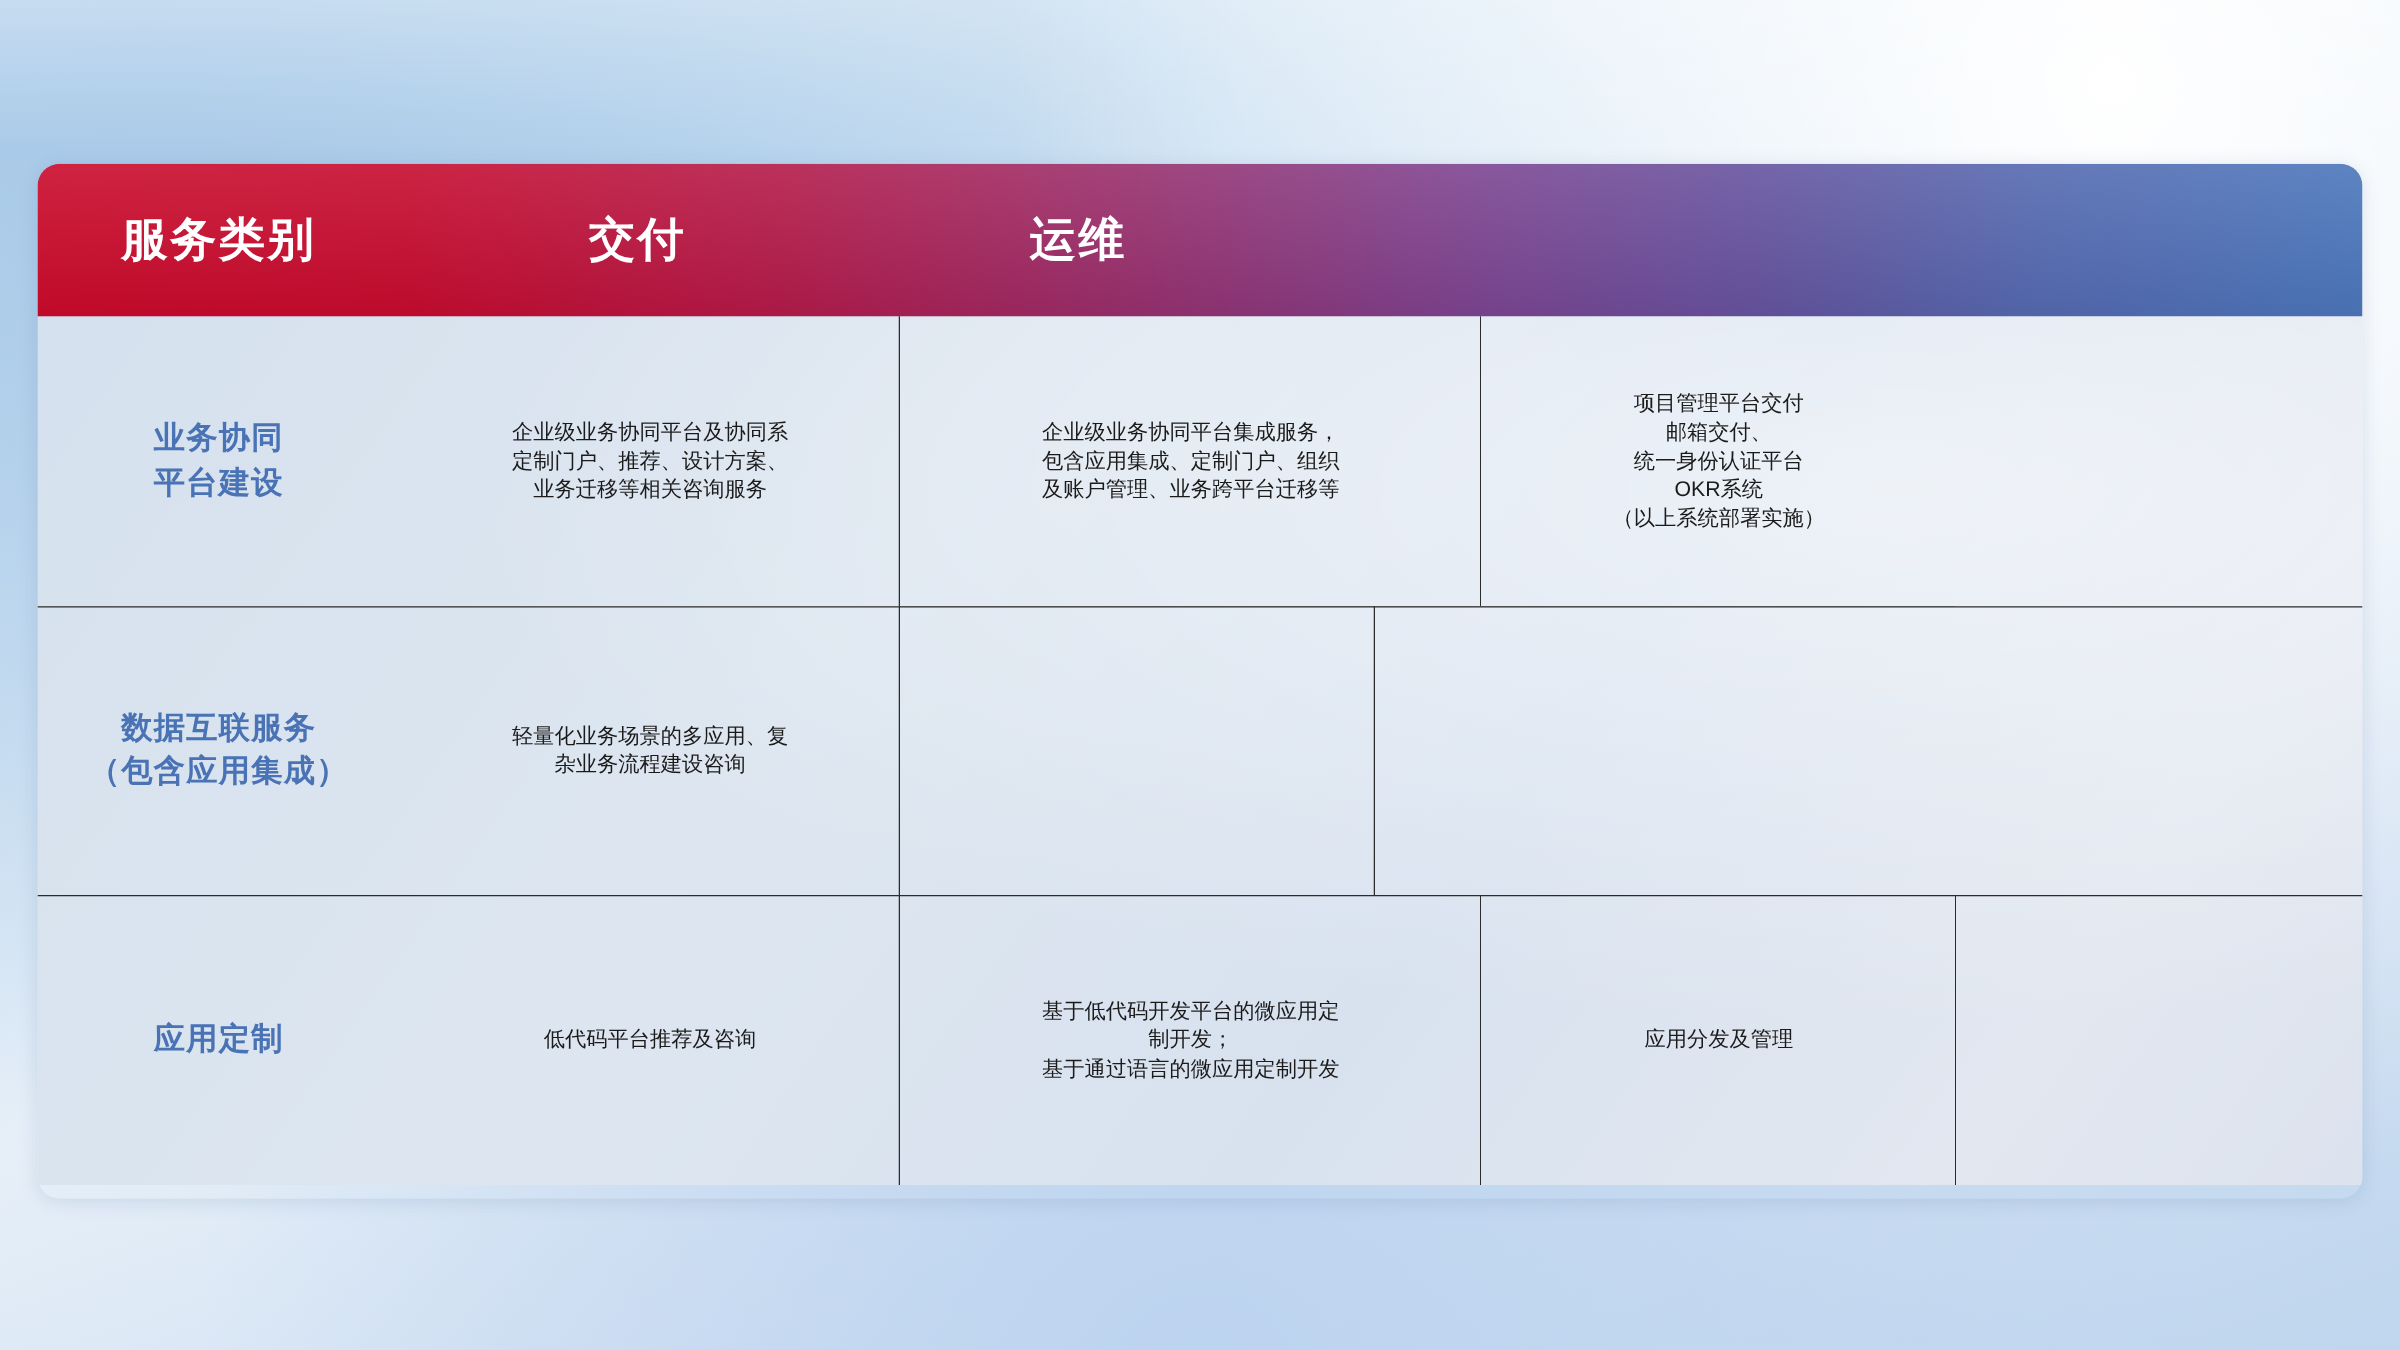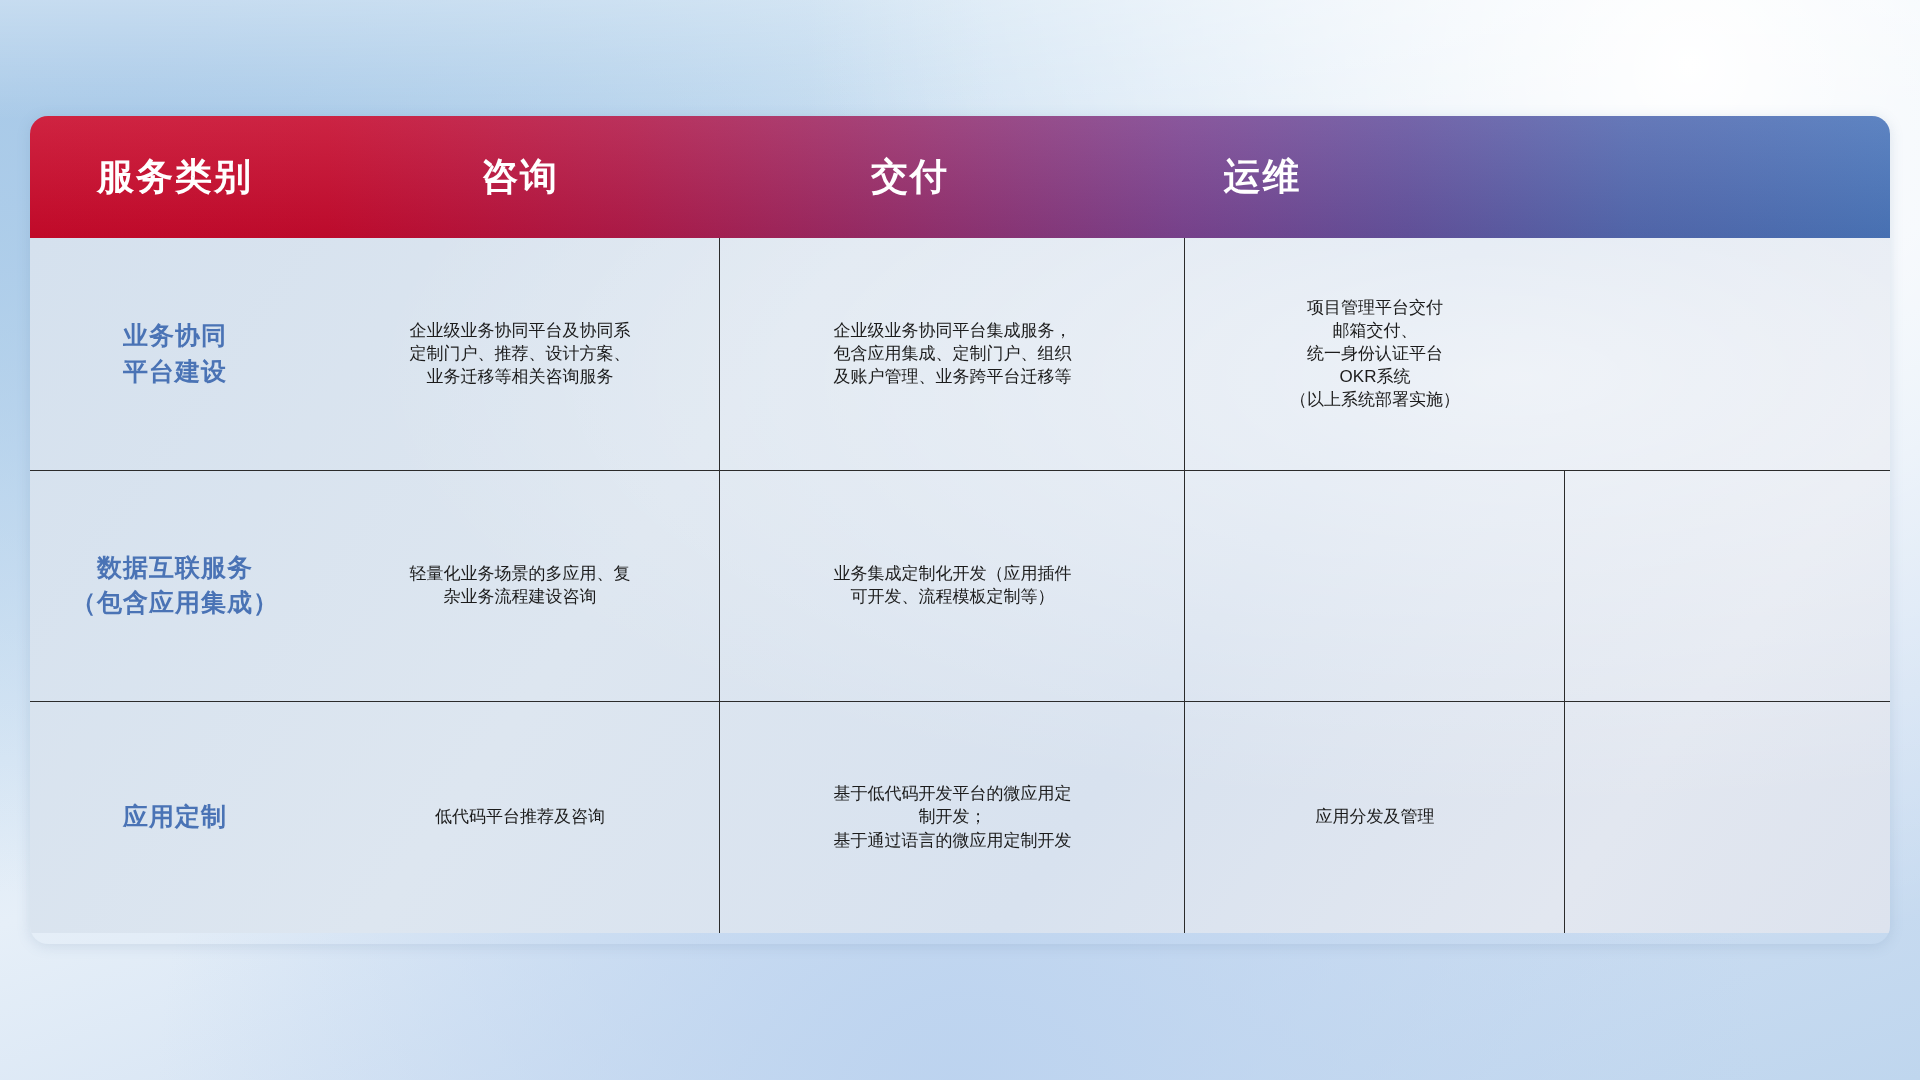--- a/index.html
+++ b/index.html
@@ -28,21 +28,21 @@
   #bg-sheen {
     position: absolute;
     left: 0; right: 0; top: 0; height: 120px;
     background: linear-gradient(180deg, rgba(255,255,255,0.35), rgba(255,255,255,0));
   }
 
   
   #table {
     position: absolute;
     left: 30px;
-    top: 116px;
+    top: 131px;
     width: 1860px;
     height: 828px;
     border-radius: 18px;
     overflow: hidden;
     box-shadow: 0 2px 14px rgba(90,120,160,0.18);
   }
 
   
   #thead {
     display: flex;
@@ -129,21 +129,20 @@
 <body>
 
 <div id="bg">
   <div id="bg-sheen"></div>
 </div>
 
 <div id="table">
 
   <div id="thead">
     <div class="th c0">服务类别</div>
-    <div class="th c1">咨询</div>
     <div class="th c3">交付</div>
     <div class="th c4">运维</div>
   </div>
 
   <div id="tbody">
 
     <div class="tr">
       <div class="td cat c0">业务协同
 平台建设</div>
       <div class="td c1">企业级业务协同平台及协同系
@@ -157,22 +156,20 @@
 统一身份认证平台
 OKR系统
 （以上系统部署实施）</div>
     </div>
 
     <div class="tr">
       <div class="td cat c0">数据互联服务
 （包含应用集成）</div>
       <div class="td c1">轻量化业务场景的多应用、复
 杂业务流程建设咨询</div>
-      <div class="td c2 vline">业务集成定制化开发（应用插件
-可开发、流程模板定制等）</div>
       <div class="td c3 vline"></div>
       <div class="td c4 vline"></div>
     </div>
 
     <div class="tr">
       <div class="td cat c0">应用定制</div>
       <div class="td c1">低代码平台推荐及咨询</div>
       <div class="td c2 vline">基于低代码开发平台的微应用定
 制开发；
 基于通过语言的微应用定制开发</div>

